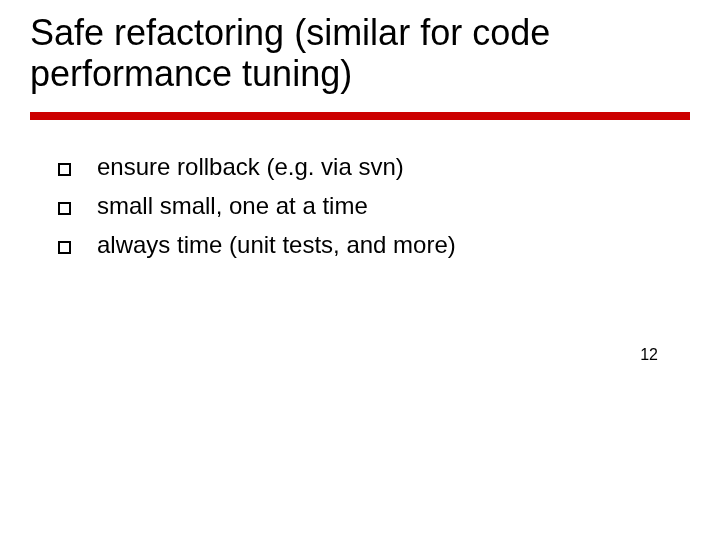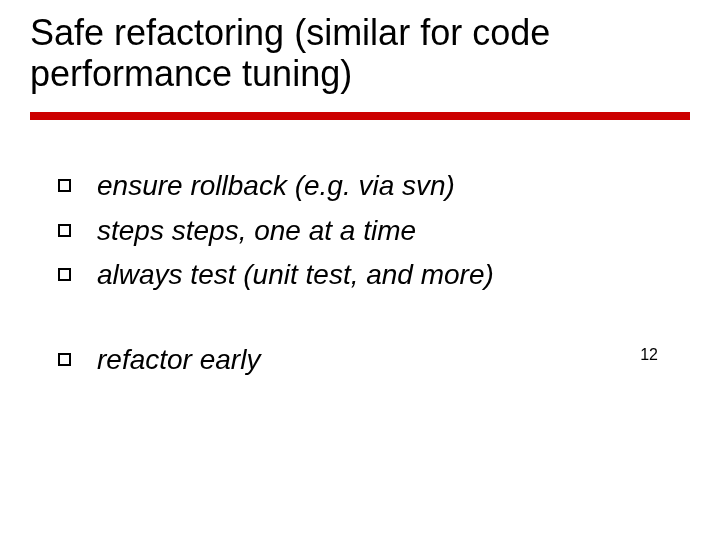--- a/index.html
+++ b/index.html
@@ -30,26 +30,25 @@
   .rule {
     position: absolute;
     top: 112px;
     left: 30px;
     right: 30px;
     height: 8px;
     background: #cc0000;
   }
   .body {
     position: absolute;
-    top: 166px;
+    top: 150px;
     left: 58px;
     right: 40px;
-    font-size: 28px;
+    font-size: 24px;
     line-height: 1.45;
-    font-style: italic;
   }
   .item {
     display: flex;
     align-items: flex-start;
     margin-bottom: 4px;
   }
   .gap {
     height: 40px;
   }
   .bullet {
@@ -82,31 +81,27 @@
   <div class="rule"></div>
 
   <div class="body">
 
     <div class="item">
       <span class="bullet"></span>
       <span class="text">ensure rollback (e.g. via svn)</span>
     </div>
     <div class="item">
       <span class="bullet"></span>
-      <span class="text">steps steps, one at a time</span>
+      <span class="text">small small, one at a time</span>
     </div>
     <div class="item">
       <span class="bullet"></span>
-      <span class="text">always test (unit test, and more)</span>
+      <span class="text">always time (unit tests, and more)</span>
     </div>
 
     <div class="gap"></div>
 
-    <div class="item">
-      <span class="bullet"></span>
-      <span class="text">refactor early</span>
-    </div>
 
   </div>
 
   <div class="pagenum">12</div>
 
 </div>
 
 </body></html>

